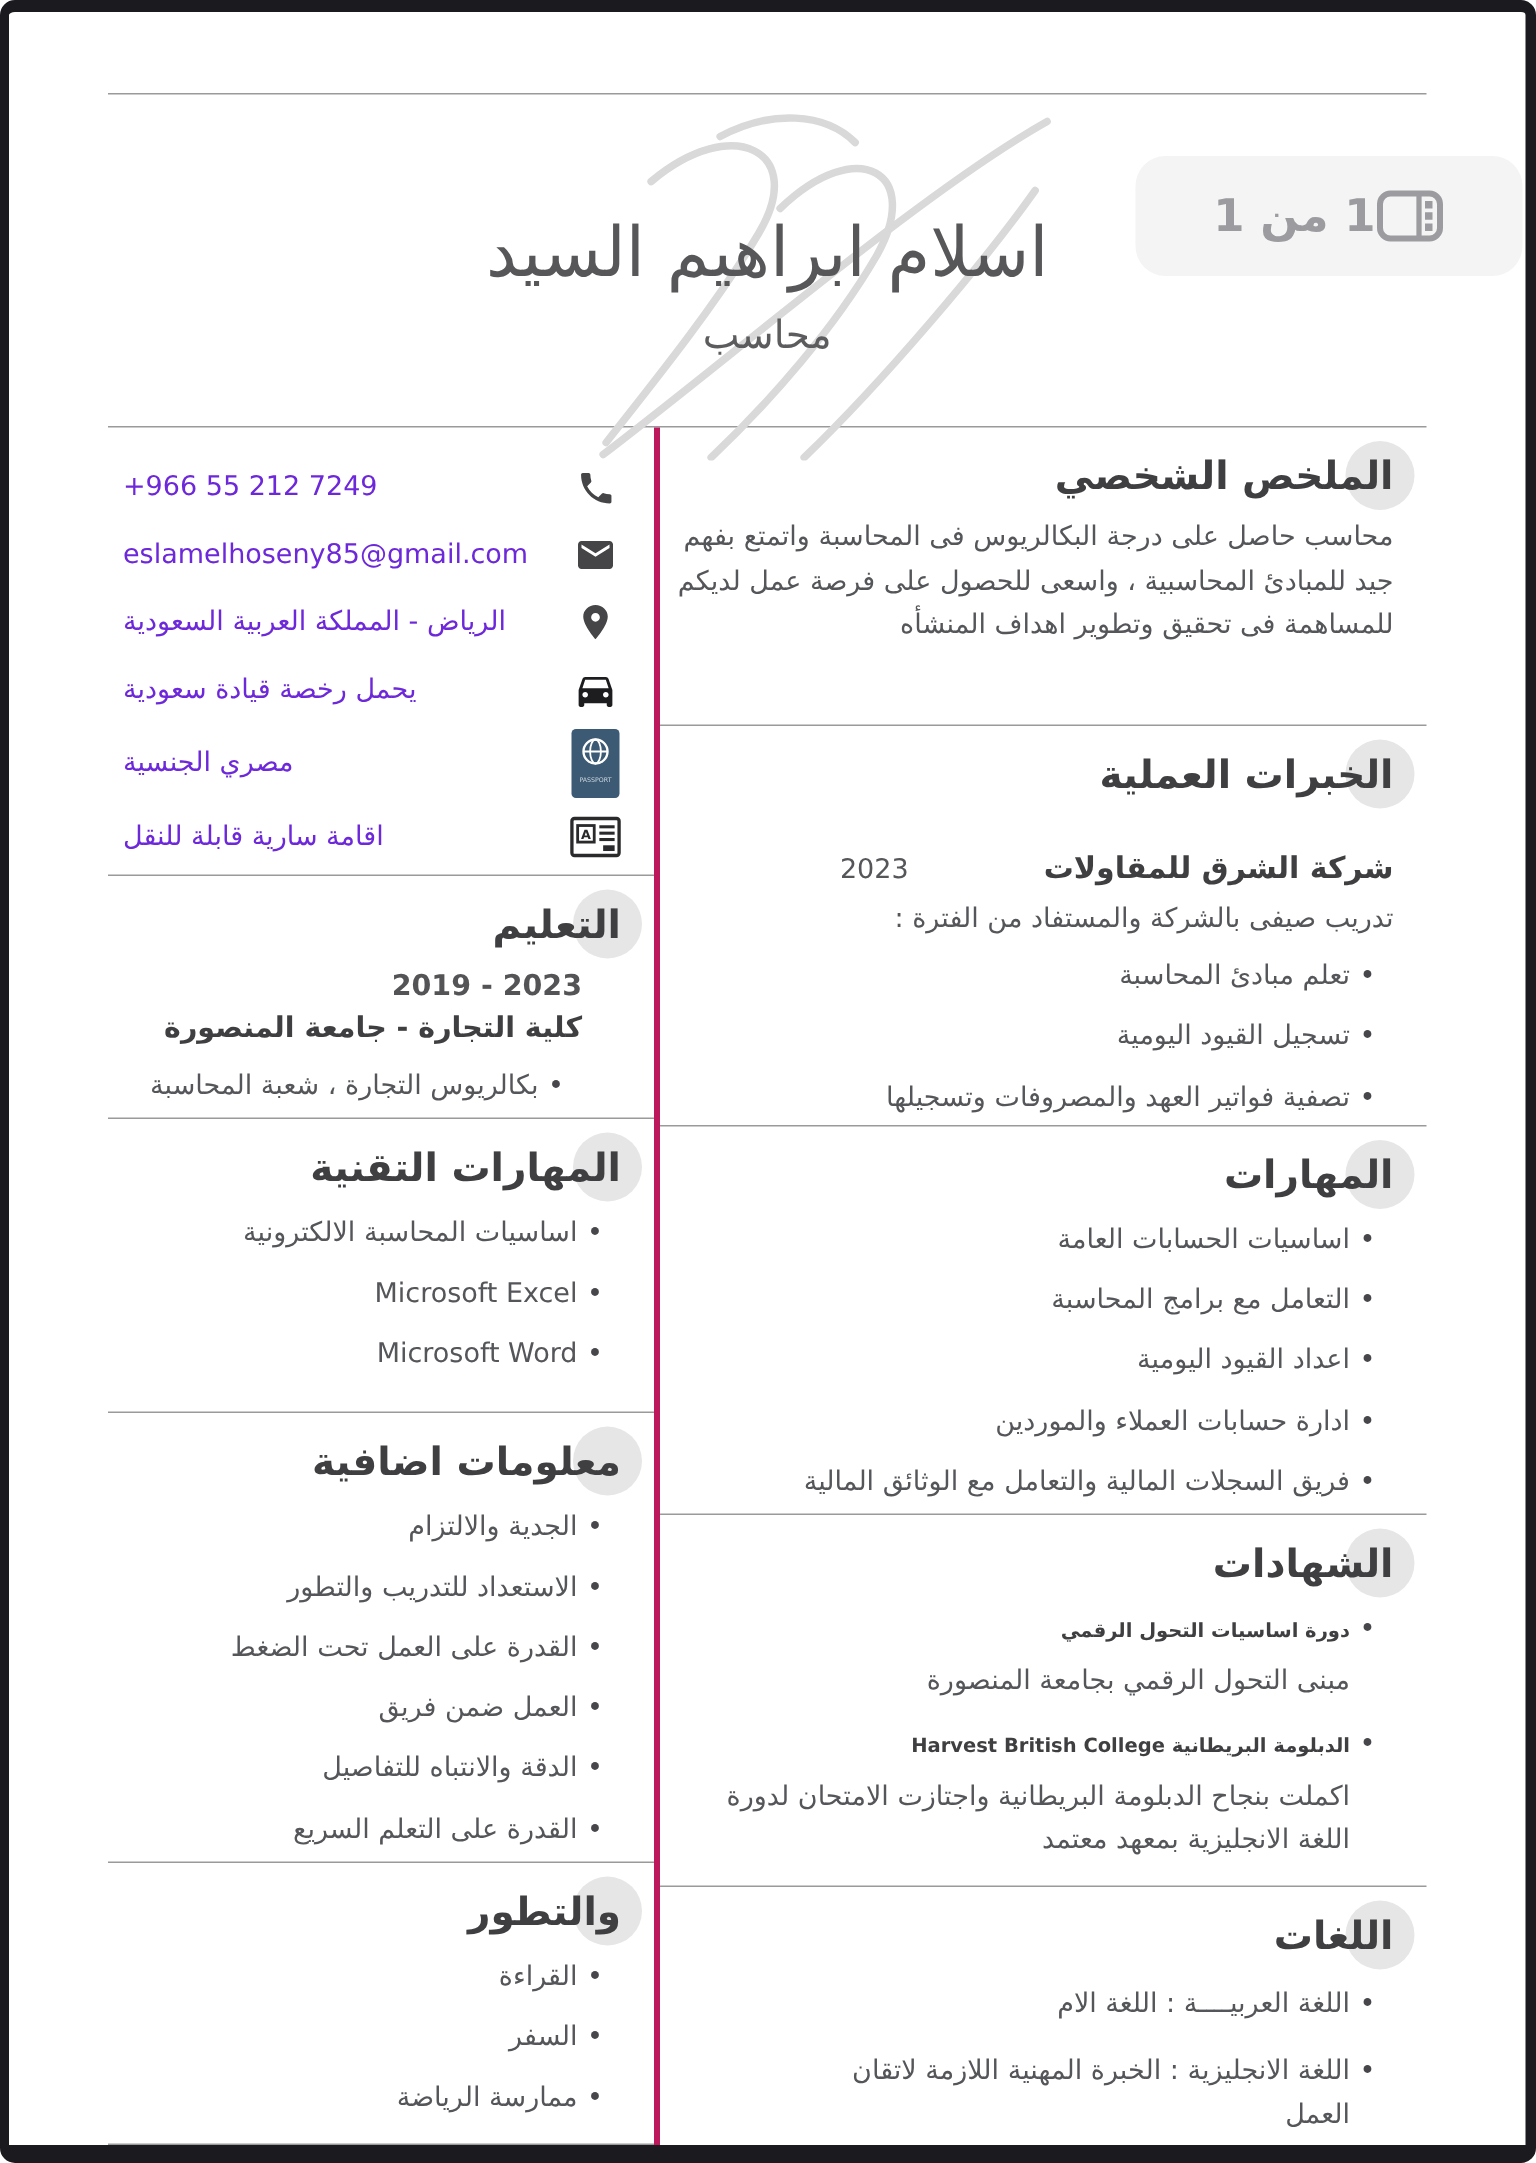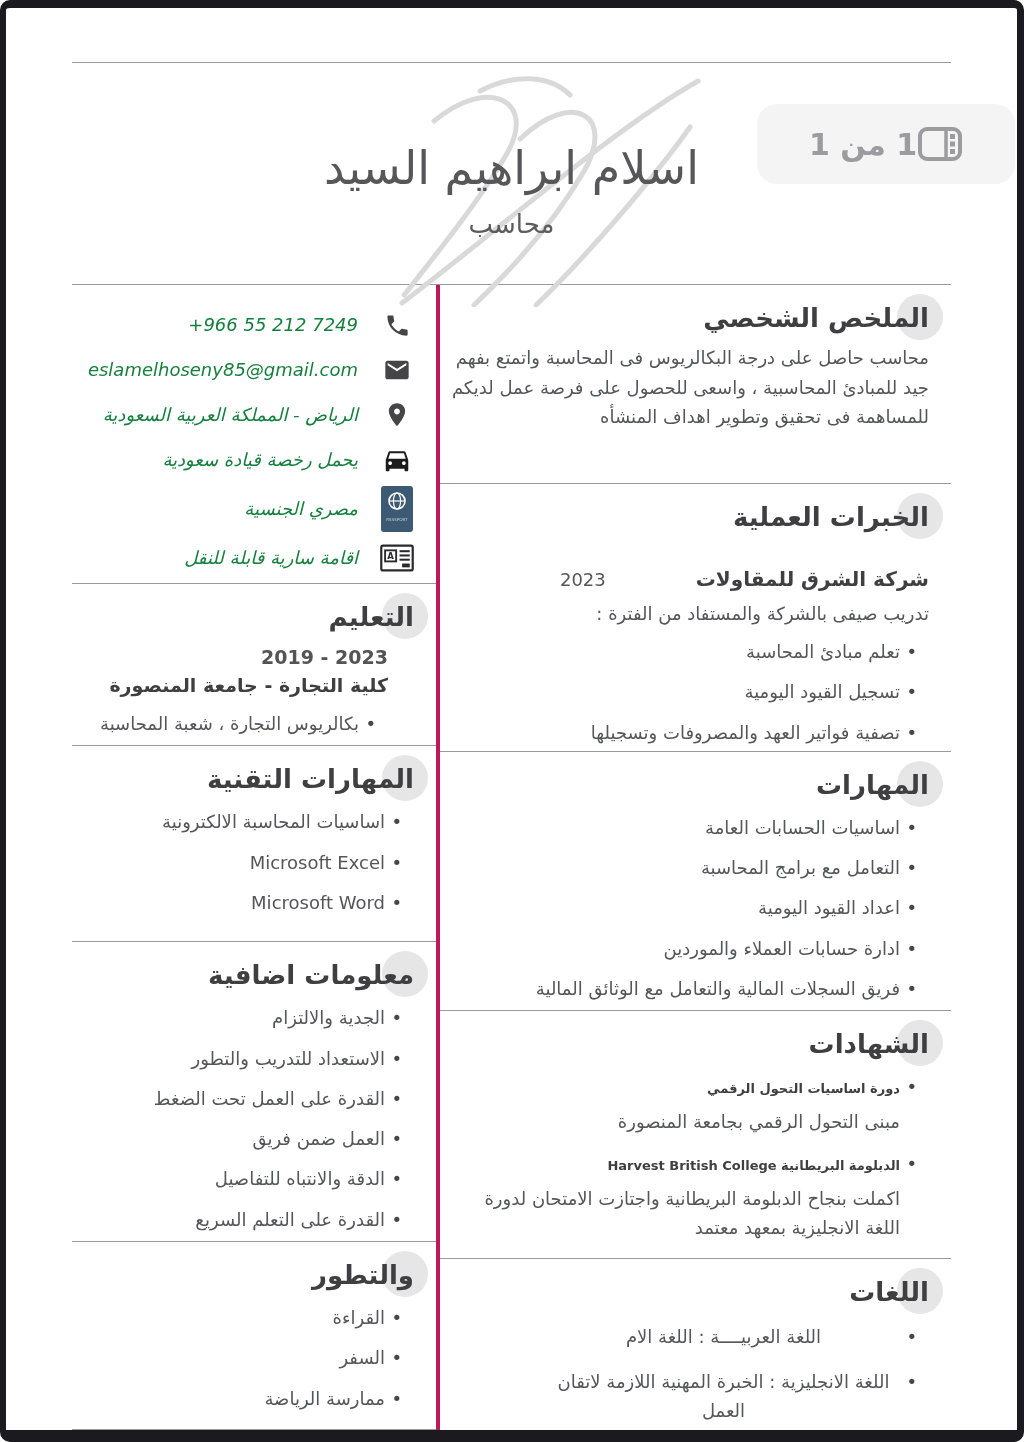--- a/index.html
+++ b/index.html
@@ -98,42 +98,42 @@
     font-size:18px; color:#55565a; line-height:1.35;margin-top:16px;
   }
   ul.blist li::before {
     content:"•"; position:absolute; right:0; top:0;
     color:#47474b; font-size:18px;
   }
 
   
   .c-row { display:flex; align-items:center; min-height:40px; margin-bottom:5px; }
   .c-icon { width:34px; flex:none; margin-left:22px; display:flex; align-items:center; justify-content:center; }
-  .c-text { flex:1; text-align:right; font-size:18px; color:#15803d; line-height:1.3;font-style:italic; }
+  .c-text { flex:1; text-align:left; font-size:18px; color:#6d28d9; line-height:1.3; }
 
   
   .xp-row { display:flex; align-items:baseline; gap:90px; margin-top:4px; }
   .xp-company { font-size:20px; font-weight:700; color:#3f3f42; }
   .xp-date { font-size:18px; color:#55565a;margin-top:27px; }
   .xp-desc { margin-top:12px; font-size:18px; color:#55565a; }
   .sec-xp ul.blist li { margin-bottom:6px; }
 
   
   .edu-body { padding-right:26px; }
   .edu-date { margin-top:14px; font-size:19px; font-weight:700; color:#545457; }
   .edu-school { margin-top:6px; font-size:19px; font-weight:700; color:#3f3f42; }
   .sec-edu ul.blist { margin-top:10px; }
 
   
   .sec-certs ul.blist li { margin-bottom:8px; }
   .cert-name { font-weight:700; color:#3f3f42; font-size:13px; }
   .cert-detail { padding-right:29px; margin:2px 0 16px; font-size:18px; color:#55565a; line-height:1.6; }
 
   
-  .sec-langs ul.blist li { max-width:370px; line-height:1.6; margin-bottom:4px;text-align:center; }
+  .sec-langs ul.blist li { max-width:370px; line-height:1.6; margin-bottom:4px; }
 
   
   .sec-tech ul.blist li, .sec-hobbies ul.blist li { margin-bottom:13px; }
 </style>
 </head>
 <body>
 
 <div class="frame">
   <div class="page">
 

